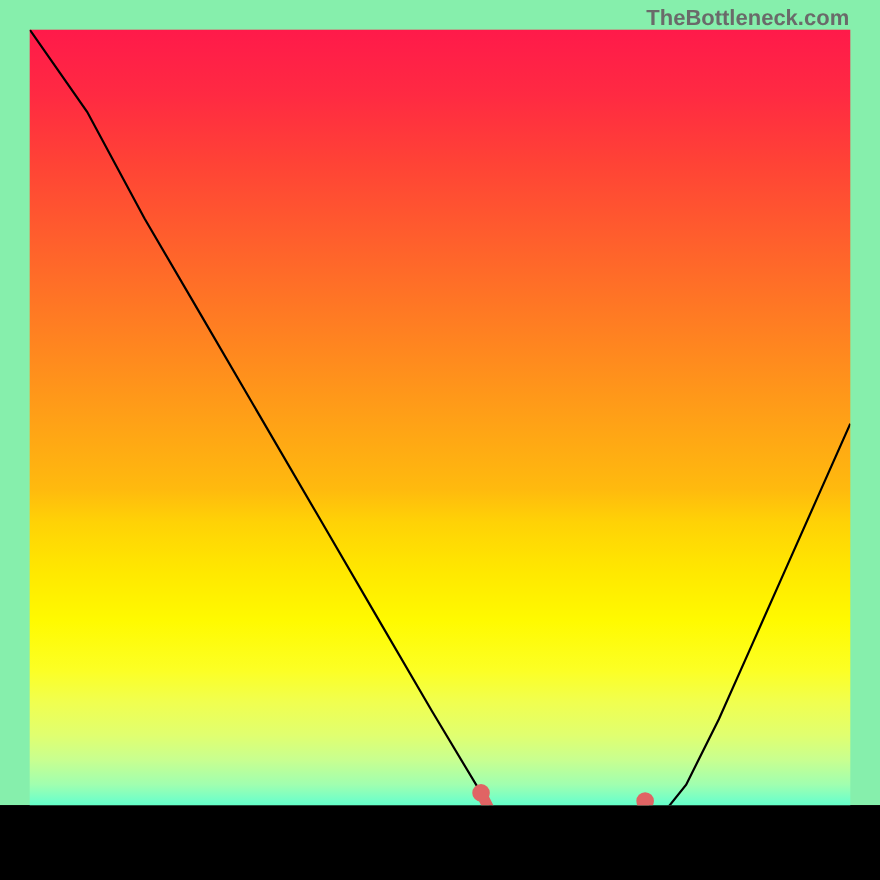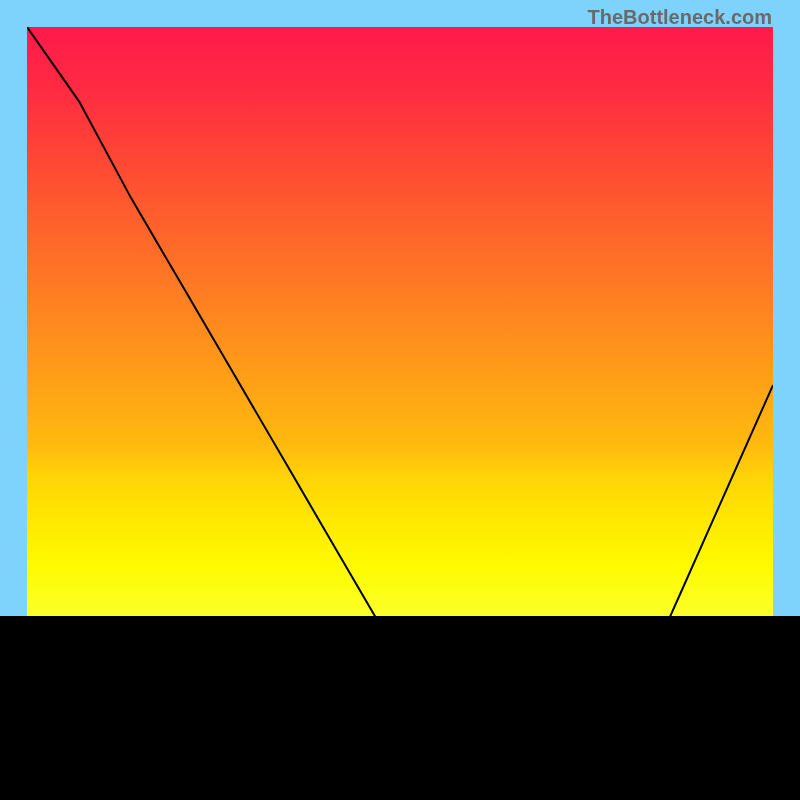--- a/index.html
+++ b/index.html
@@ -1,16 +1,16 @@
 <!DOCTYPE html>
 <html><head>
 <meta charset="utf-8">
 <style>
 body { margin: 0; padding: 0; background: #000; }
-.container { width: 800px; height: 616px; position: relative; background: #7dd3fc; }
+.container { width: 800px; height: 732px; position: relative; background: #86efac; }
 .plot-area { position: absolute; left: 27px; top: 27px; width: 746px; height: 746px; }
 .gradient-bg { width: 100%; height: 100%; background: linear-gradient(to bottom,
   #ff1a4a 0%, #ff2a42 8%, #ff4236 16%, #ff5a2e 24%, #ff7226 32%,
   #ff8a1e 40%, #ffa216 48%, #ffba0e 56%, #ffd206 60%, #ffe800 66%,
   #fffa00 72%, #fcff24 78%, #f0ff50 82%, #e0ff70 86%, #c8ff90 89%,
   #a0ffb0 92%, #70ffc8 94%, #40ffc8 96%, #20e8a8 98%, #10d088 100%
 ); }
 .watermark { position: absolute; top: 6px; right: 28px; font-family: Arial, sans-serif; font-size: 20px; font-weight: bold; color: #6a6a6a; }
 svg.overlay { position: absolute; left: 0; top: 0; }
 </style>

